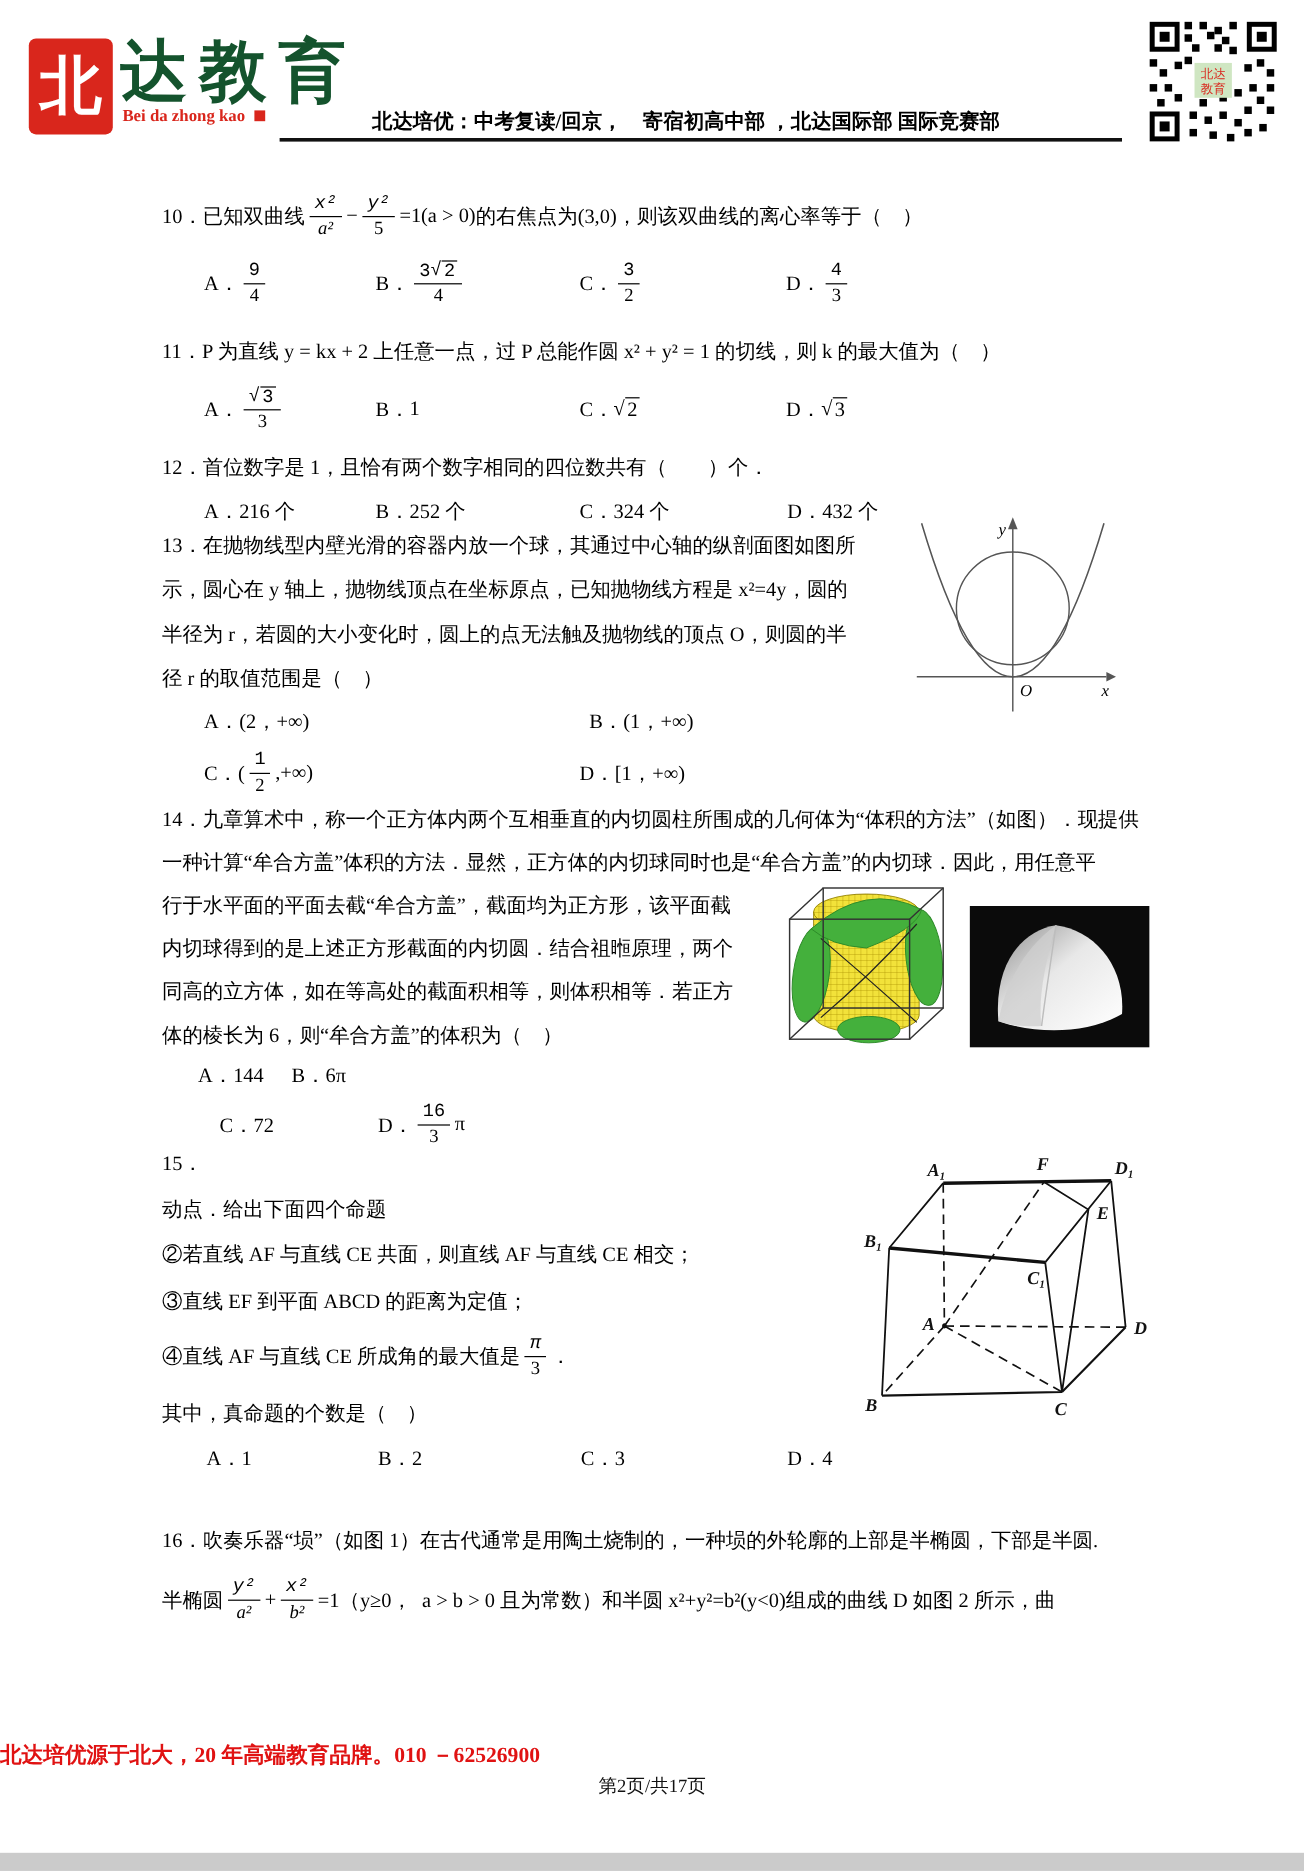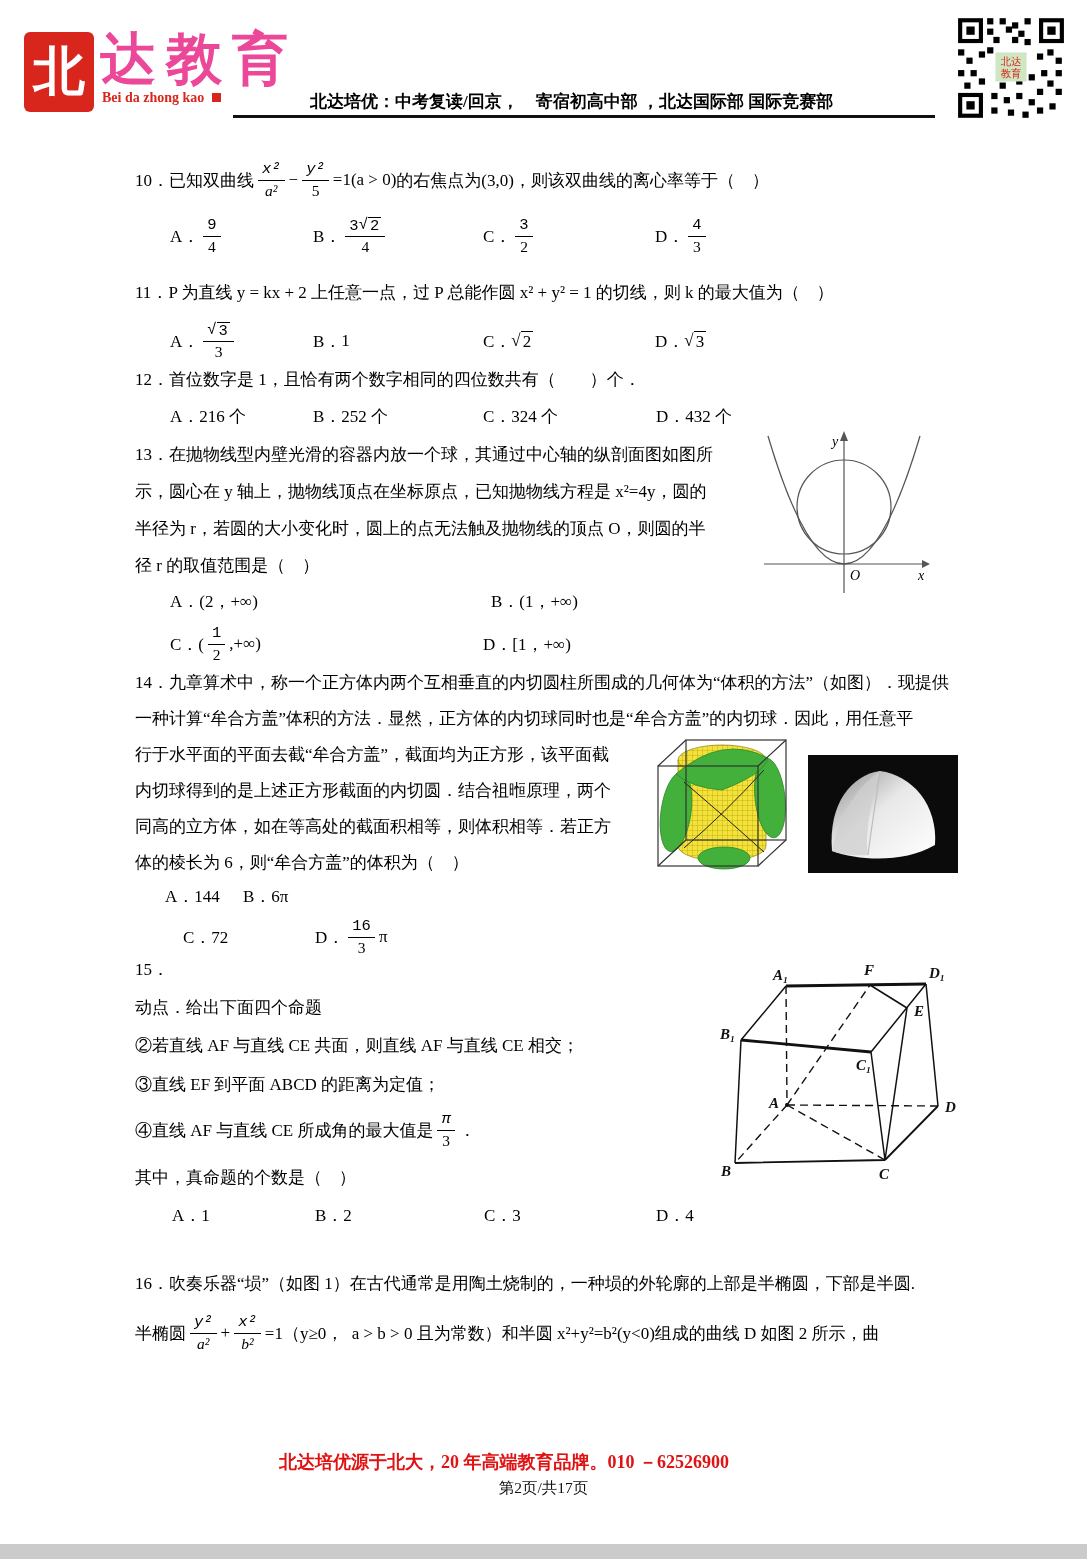--- a/index.html
+++ b/index.html
@@ -1,41 +1,41 @@
 <!DOCTYPE html>
 <html><head>
 <meta charset="utf-8">
 <style>
   html,body{margin:0;padding:0;background:#888;}
   .page{position:relative;width:1087px;height:1559px;background:#fff;margin:0 auto;
         font-family:"Liberation Serif","DejaVu Serif",serif;font-size:17px;color:#000;overflow:hidden;}
   
   .seal{position:absolute;left:24px;top:32px;width:70px;height:80px;background:#d9261c;border-radius:6px;
         display:flex;align-items:center;justify-content:center;color:#fff;font-size:52px;font-weight:bold;}
-  .logo-text{position:absolute;left:100px;top:22px;font-size:56px;font-weight:bold;color:#ec4899;letter-spacing:10px;}
+  .logo-text{position:absolute;left:100px;top:22px;font-size:56px;font-weight:bold;color:#14532d;letter-spacing:10px;}
   .logo-sub{position:absolute;left:102px;top:90px;font-size:14px;font-weight:bold;color:#d9261c;}
   .logo-sub .sq{display:inline-block;width:9px;height:9px;background:#d9261c;margin-left:8px;}
   .tagline{position:absolute;left:310px;top:90px;font-size:17px;font-weight:bold;color:#000000;white-space:pre;}
   .header-rule{position:absolute;left:233px;top:115px;width:702px;height:3px;background:#111;}
   .qr{position:absolute;left:956px;top:16px;}
   
   .q{position:absolute;left:135px;width:830px;}
   .fline{display:flex;align-items:center;white-space:pre;}
   .tline{display:flex;align-items:center;white-space:pre;}
   .optrow{position:relative;}
   .opt{position:absolute;top:0;height:100%;display:flex;align-items:center;white-space:pre;}
   .frac{display:inline-flex;flex-direction:column;align-items:center;line-height:1.12;font-size:15.5px;margin:0 4px;}
   .frac .fn{padding:0 4px 1px 4px;border-bottom:1.4px solid #000;display:inline-flex;align-items:flex-end;font-family:Liberation Mono, monospace;}
   .frac .fd{padding-top:1px;}
   .it{font-style:italic;}
   .sqrt{white-space:nowrap;display:inline-flex;align-items:flex-start;}
   .rdc{border-top:1.4px solid #000;padding:0 2px;}
   .fig{position:absolute;}
   
-  .footer-brand{position:absolute;left:0;top:1450px;width:980px;text-align:center;color:#e01212;font-weight:bold;font-size:18px;margin-left:14px;}
+  .footer-brand{position:absolute;left:0;top:1450px;width:980px;text-align:left;color:#e01212;font-weight:bold;font-size:18px;}
   .footer-page{position:absolute;left:0;top:1478px;width:1087px;text-align:center;font-size:15.5px;color:#111;}
   .scan-band{position:absolute;left:0;top:1544px;width:1087px;height:15px;background:#cbcbcb;}
   svg text{font-family:"Liberation Serif","DejaVu Serif",serif;}
 </style>
 </head>
 <body>
 
 <div class="page">
 
   <div class="seal">
@@ -137,21 +137,21 @@
             <span>√</span>
             <span class="rdc">2</span>
           </span></span>
       <span class="opt" style="left:520px"><span>D．</span><span class="sqrt">
             <span>√</span>
             <span class="rdc">3</span>
           </span></span>
     </div>
   </div>
 
-  <div class="q" style="top:360px">
+  <div class="q" style="top:370px">
     <div class="tline" style="height:38px">
       <span>12．</span><span>首位数字是 1，且恰有两个数字相同的四位数共有（　　）个．</span>
     </div>
     <div class="optrow" style="height:36px">
       <span class="opt" style="left:35px">A．216 个</span>
       <span class="opt" style="left:178px">B．252 个</span>
       <span class="opt" style="left:348px">C．324 个</span>
       <span class="opt" style="left:521px">D．432 个</span>
     </div>
   </div>

